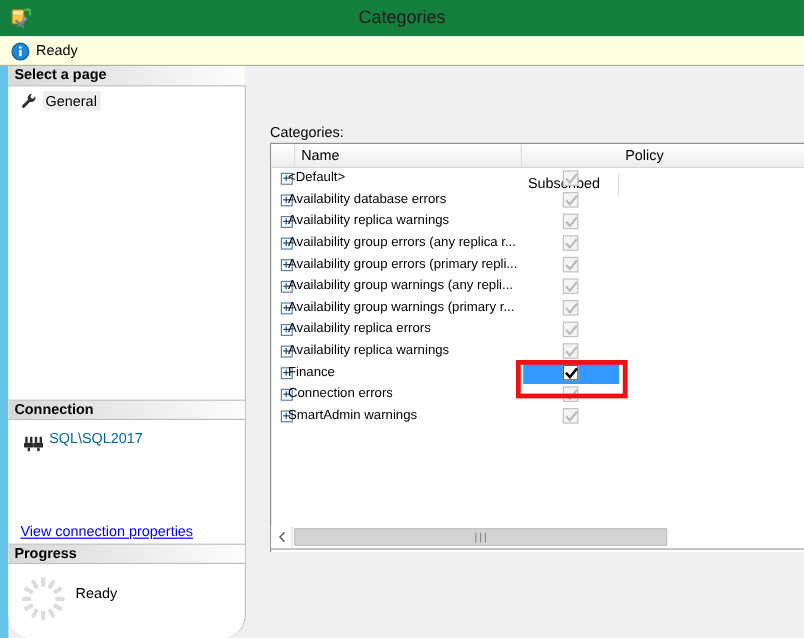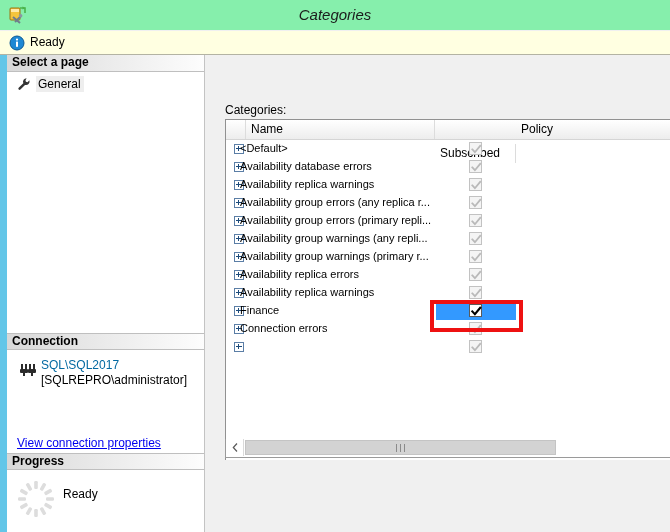--- a/index.html
+++ b/index.html
@@ -19,22 +19,21 @@
     height: 532px;
     overflow: hidden;
     background: #f0f0f0;
   }
 
   
   .titlebar {
     position: absolute;
     left: 0; top: 0;
     width: 670px; height: 30px;
-    background: #86efac;
-    font-style: italic;
+    background: #15803d;
   }
   .title-icon {
     position: absolute;
     left: 8px; top: 5px;
     width: 20px; height: 20px;
   }
   .title-text {
     position: absolute;
     left: 0; top: 0;
     width: 670px; height: 30px;
@@ -75,20 +74,21 @@
   }
 
   
   .leftpane {
     position: absolute;
     left: 7px; top: 55px;
     width: 198px; height: 477px;
     background: #ffffff;
     border-right: 1px solid #c3c3c3;
     box-sizing: border-box;
+    border-radius: 20px;
   }
   .sec-header {
     position: absolute;
     left: 0;
     width: 197px;
     height: 17px;
     background: linear-gradient(to right, #d8d8d8 0%, #e9e9e9 45%, #fdfdfd 100%);
     border-top: 1px solid #bfbfbf;
     border-bottom: 1px solid #bfbfbf;
     box-sizing: border-box;
@@ -426,21 +426,20 @@
       <rect x="3" y="4" width="2" height="5" fill="#2b2b2b"></rect>
       <rect x="7" y="4" width="2" height="5" fill="#2b2b2b"></rect>
       <rect x="2" y="9" width="8" height="4" rx="1" fill="#2b2b2b"></rect>
       <rect x="5" y="13" width="2" height="3" fill="#2b2b2b"></rect>
       <rect x="11" y="4" width="2" height="5" fill="#2b2b2b"></rect>
       <rect x="15" y="4" width="2" height="5" fill="#2b2b2b"></rect>
       <rect x="10" y="9" width="8" height="4" rx="1" fill="#2b2b2b"></rect>
       <rect x="13" y="13" width="2" height="3" fill="#2b2b2b"></rect>
     </svg>
     <div class="conn-line1">SQL\SQL2017</div>
-    <div class="conn-line2">[SQLREPRO\administrator]</div>
     <div class="conn-link">View connection properties</div>
 
     <div class="sec-header" id="sec-prog">Progress</div>
 
     <svg class="spinner" viewBox="0 0 40 40">
       <g fill="#dddddd">
         <rect x="18.2" y="2" width="3.6" height="8" rx="1.2" transform="rotate(0 20 20)"></rect>
         <rect x="18.2" y="2" width="3.6" height="8" rx="1.2" transform="rotate(30 20 20)"></rect>
         <rect x="18.2" y="2" width="3.6" height="8" rx="1.2" transform="rotate(60 20 20)"></rect>
         <rect x="18.2" y="2" width="3.6" height="8" rx="1.2" transform="rotate(90 20 20)"></rect>
@@ -597,20 +596,21 @@
               <div class="chk disabled">
                 <svg width="13" height="13" viewBox="0 0 13 13">
                   <path d="M2.3 6.4 L4.9 9.2 L10.2 2.8" fill="none" stroke="#b9b9b9" stroke-width="1.8" stroke-linecap="square"></path>
                 </svg>
               </div>
             </div>
             <div style="position: absolute; left: 291px; top: 2px; font-size: 12px; white-space: nowrap;"></div>
           </div>
           <div class="lv-row" style="top: 198px;">
             <div class="exp-box"></div>
+            <div class="row-name">SmartAdmin warnings</div>
             <div class="cell-subscribed">
               <div class="chk disabled">
                 <svg width="13" height="13" viewBox="0 0 13 13">
                   <path d="M2.3 6.4 L4.9 9.2 L10.2 2.8" fill="none" stroke="#b9b9b9" stroke-width="1.8" stroke-linecap="square"></path>
                 </svg>
               </div>
             </div>
             <div style="position: absolute; left: 291px; top: 2px; font-size: 12px; white-space: nowrap;"></div>
           </div>
         </div>

